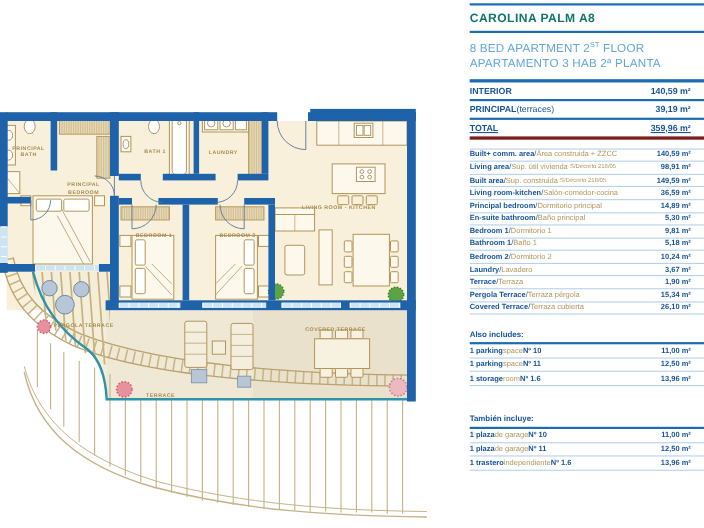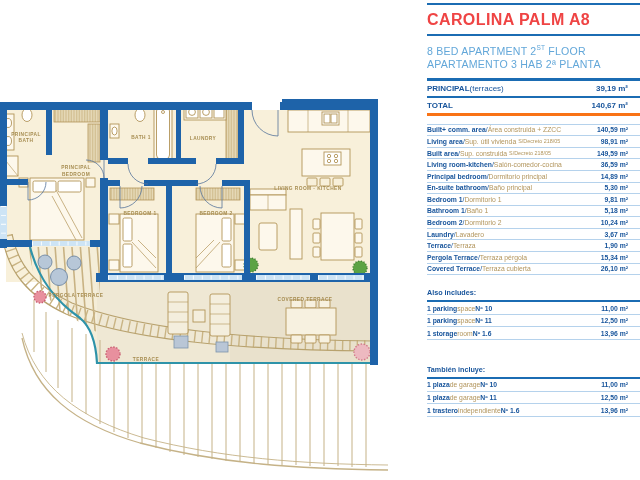--- a/index.html
+++ b/index.html
@@ -4,26 +4,26 @@
 <style>
   html,body{margin:0;padding:0;}
   body{width:640px;height:480px;background:#ffffff;position:relative;overflow:hidden;
        font-family:"Liberation Sans", sans-serif;}
   .plan-wrap{position:absolute;left:0;top:85px;width:420px;height:395px;}
   
   .rightcol{position:absolute;left:427px;top:0;width:213px;}
   .rule{height:2px;background:#1b6cb3;}
   .rule-top{margin-top:3px;}
   .rule-thick{height:3px;background:#1b6cb3;}
-  .title{color:#ef4444;font-size:16px;font-weight:700;letter-spacing:.4px;margin:6px 0 5px 0;}
+  .title{color:#0f766e;font-size:11px;font-weight:700;letter-spacing:.4px;margin:6px 0 5px 0;}
   .subtitle{color:#62a7d9;font-size:10.6px;letter-spacing:.2px;line-height:13.5px;margin:5px 0 6px 0;}
   .subtitle sup{font-size:6.5px;}
   .sum-row{display:flex;align-items:center;height:15px;border-bottom:2px solid #1b6cb3;
            font-size:8px;font-weight:700;color:#17549b;}
-  .sum-row:last-child{border-bottom:3px solid #f97316;}
+  .sum-row:last-child{border-bottom:3px solid #7f1d1d;text-decoration:underline;}
   .sum-row .sfx{font-weight:400;}
   .val{margin-left:auto;padding-right:12px;font-weight:700;color:#17549b;white-space:nowrap;}
   .area-table{margin-top:8px;border-top:1px solid #b5d2ec;}
   .area-row{display:flex;align-items:center;height:10.6px;border-bottom:1px solid #b5d2ec;
             font-size:6.8px;color:#17549b;white-space:nowrap;overflow:hidden;}
   .area-row .en{font-weight:700;}
   .area-row .es{color:#b2955c;}
   .area-row .note{color:#b2955c;font-size:5.4px;margin-left:2px;}
   .area-row .val{font-size:6.8px;}
   .includes{margin-top:25px;}
@@ -272,28 +272,33 @@
   <div class="title">CAROLINA PALM A8</div>
   <div class="rule"></div>
   <div class="subtitle">
     <div><span>8 BED APARTMENT 2</span><sup>ST</sup><span> FLOOR</span></div>
     <div>APARTAMENTO 3 HAB 2ª PLANTA</div>
   </div>
   <div class="rule-thick"></div>
 
   <div>
     <div class="sum-row">
+      <span>INTERIOR</span>
+        <span class="sfx"></span>
+      <span class="val">140,59 m²</span>
+    </div>
+    <div class="sum-row">
       <span>PRINCIPAL</span>
         <span class="sfx"> (terraces)</span>
       <span class="val">39,19 m²</span>
     </div>
     <div class="sum-row">
       <span>TOTAL</span>
         <span class="sfx"></span>
-      <span class="val">140,67 m²</span>
+      <span class="val">359,96 m²</span>
     </div>
   </div>
 
   <div class="area-table">
     <div class="area-row">
         <span class="en">Built+ comm. area</span>
         <span> / </span>
         <span class="es">Área construida + ZZCC</span>
         <span class="note"></span>
         <span class="val">140,59 m²</span>

